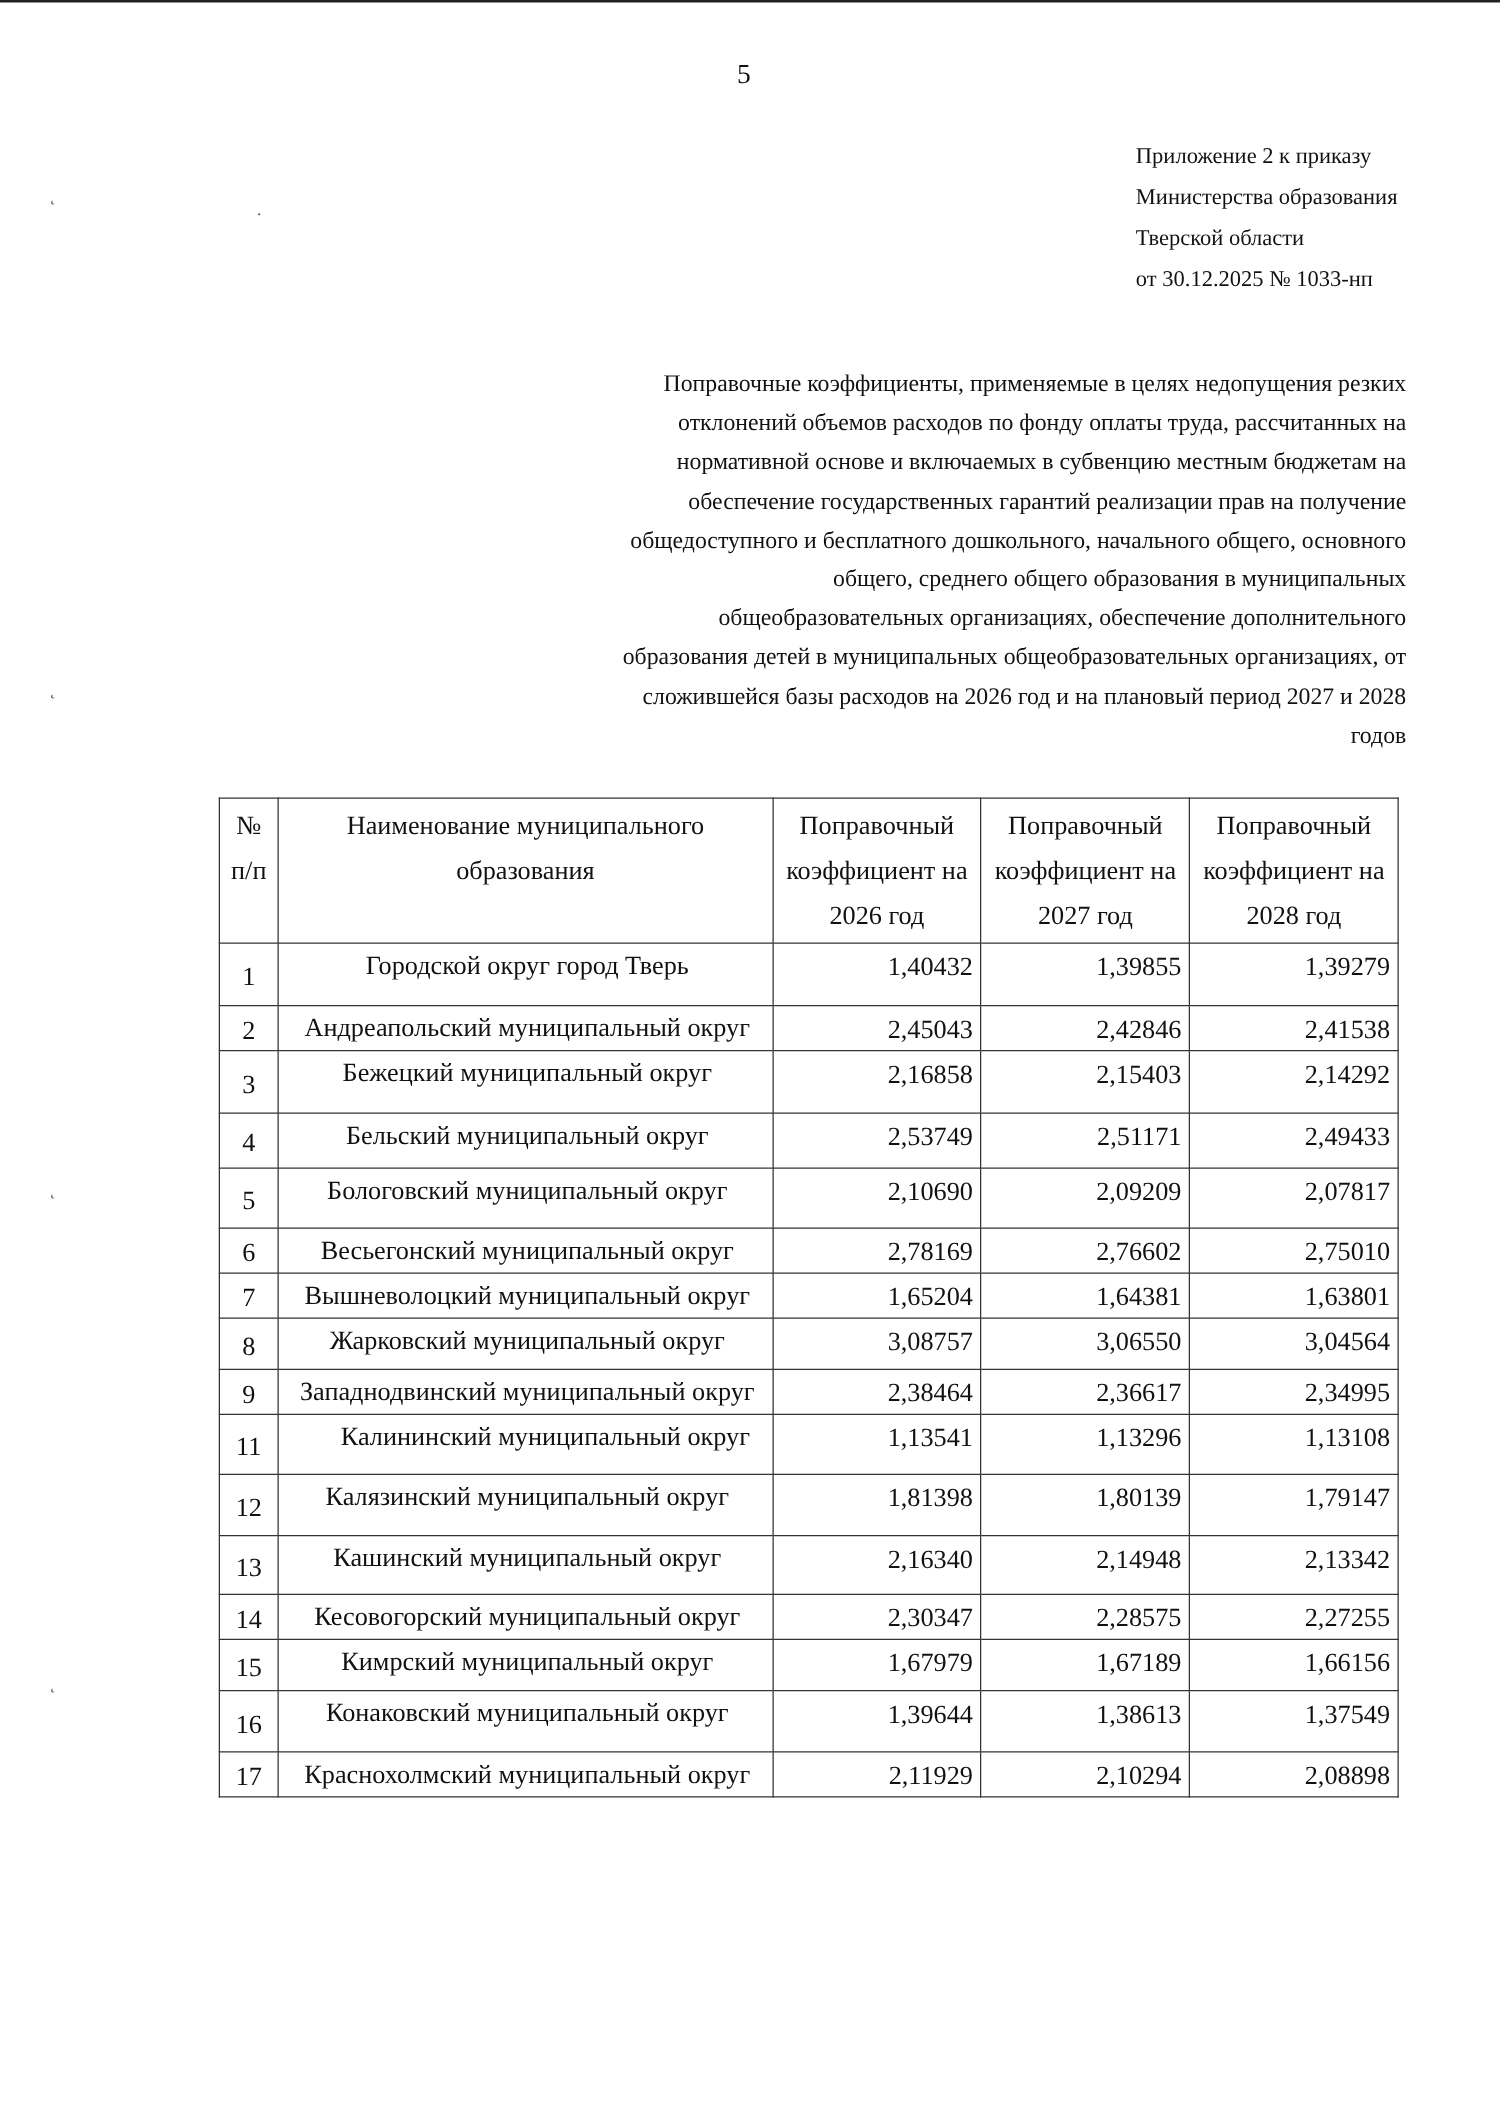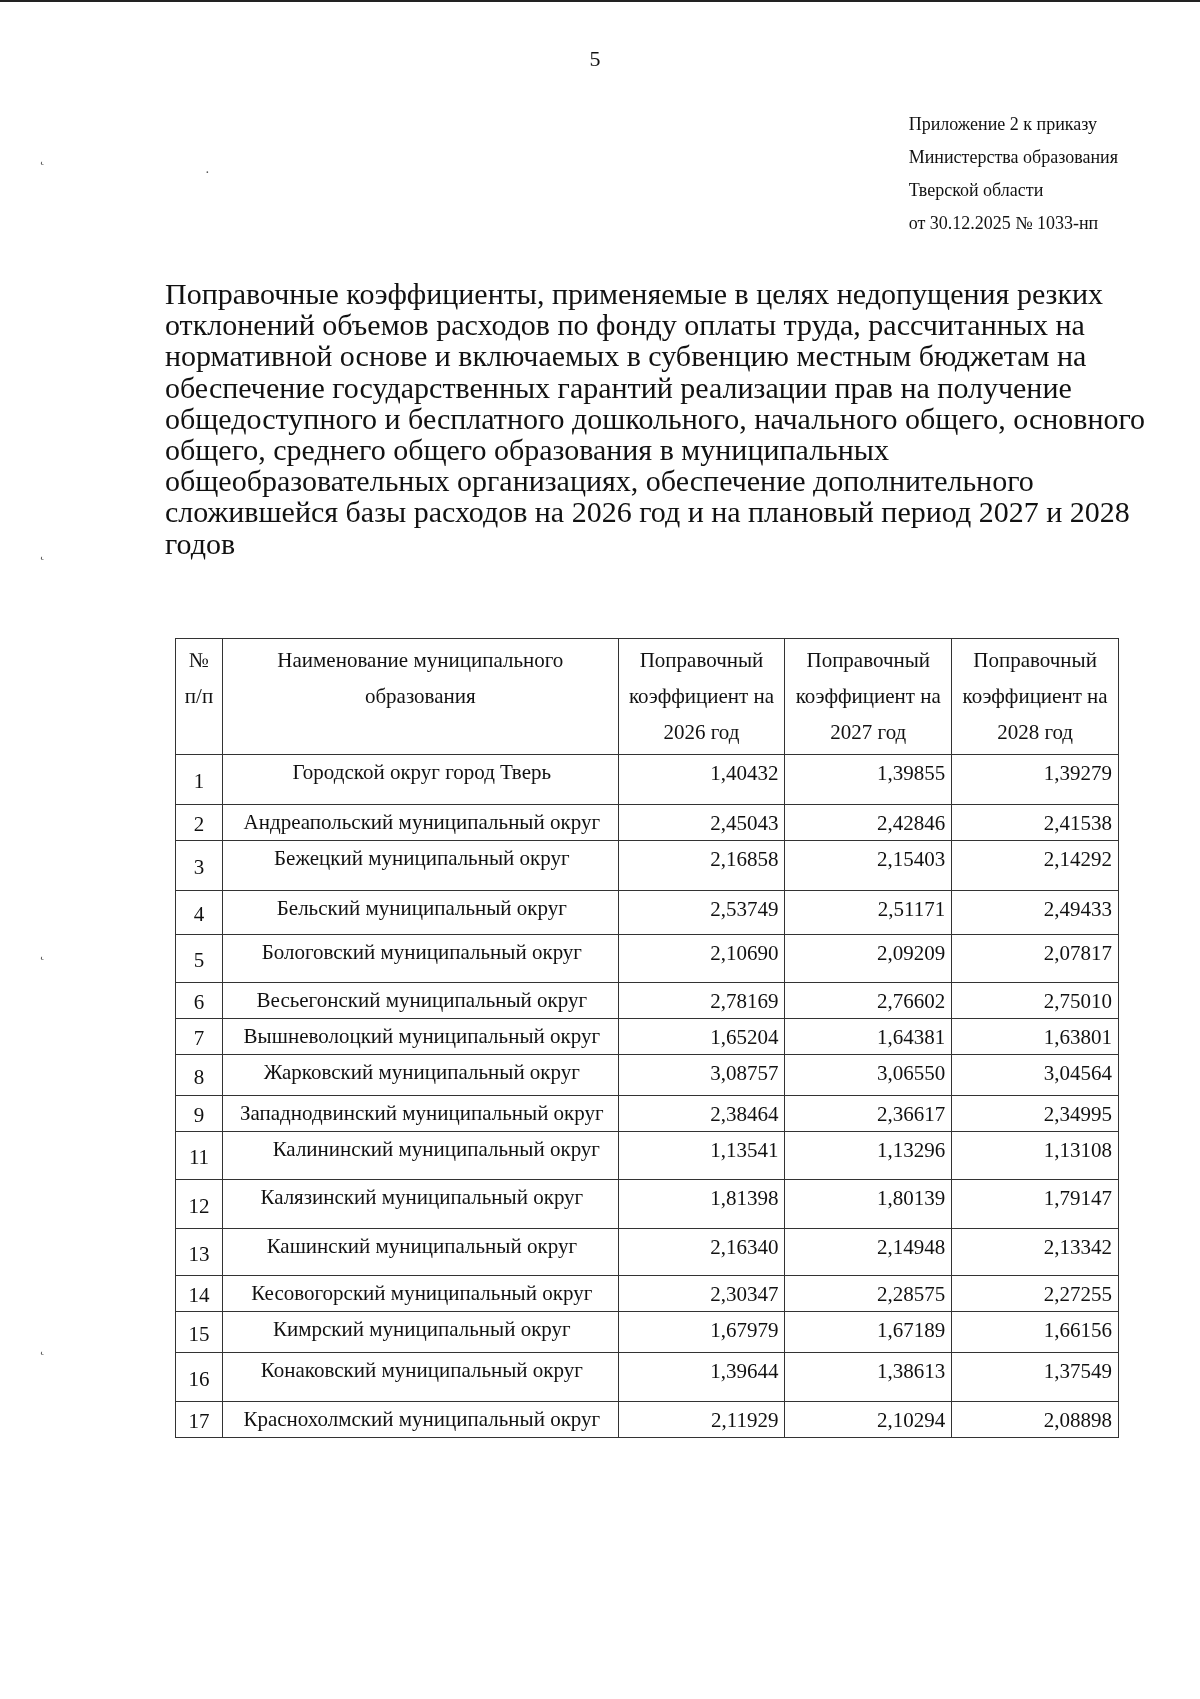--- a/index.html
+++ b/index.html
@@ -10,22 +10,22 @@
     .page-border-top { position: absolute; left: 0; top: 0; width: 1200px; height: 2px; background: #222; }
     .page-number {
       position: absolute; top: 46px; left: 0; width: 1190px; text-align: center;
       font-size: 22px;
     }
     .appendix {
       position: absolute; top: 108px; right: 82px; text-align: left;
       font-size: 18px; line-height: 33px;
     }
     .title {
-      position: absolute; top: 278px; left: 165px; width: 960px; text-align: left;
-      font-size: 30px; line-height: 31.2px;
+      position: absolute; top: 292px; left: 165px; width: 960px; text-align: right;
+      font-size: 19px; line-height: 31.2px;
     }
     .title span { display: block; white-space: nowrap; }
     table.coef {
       position: absolute; top: 638px; left: 175px; width: 944px;
       border-collapse: collapse; font-size: 21px; table-layout: fixed;
     }
     table.coef th, table.coef td {
       border: 1.5px solid #333; vertical-align: top; padding: 2px 6px;
     }
     table.coef th { font-weight: normal; line-height: 36px; padding: 3px 4px 4px; }
@@ -52,20 +52,21 @@
 </div>
 
 <div class="title">
   <span>Поправочные коэффициенты, применяемые в целях недопущения резких</span>
   <span>отклонений объемов расходов по фонду оплаты труда, рассчитанных на</span>
   <span>нормативной основе и включаемых в субвенцию местным бюджетам на</span>
   <span>обеспечение государственных гарантий реализации прав на получение</span>
   <span>общедоступного и бесплатного дошкольного, начального общего, основного</span>
   <span>общего, среднего общего образования в муниципальных</span>
   <span>общеобразовательных организациях, обеспечение дополнительного</span>
+  <span>образования детей в муниципальных общеобразовательных организациях, от</span>
   <span>сложившейся базы расходов на 2026 год и на плановый период 2027 и 2028</span>
   <span>годов</span>
 </div>
 
 <table class="coef">
   <colgroup>
     <col class="col-num">
       <col class="col-name">
       <col class="col-val">
       <col class="col-val">

